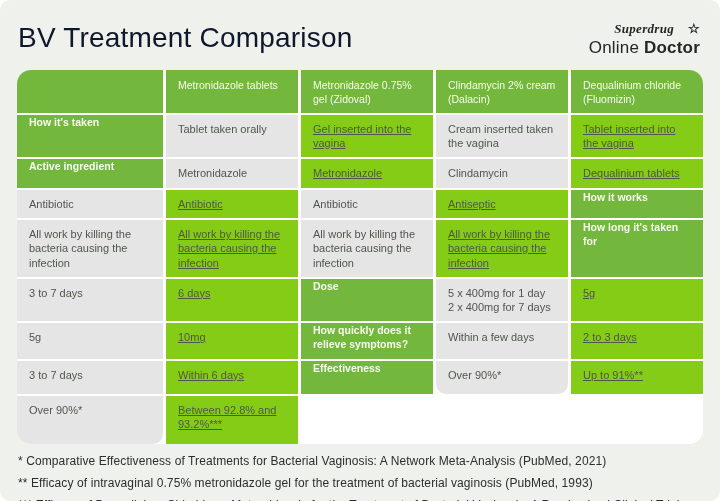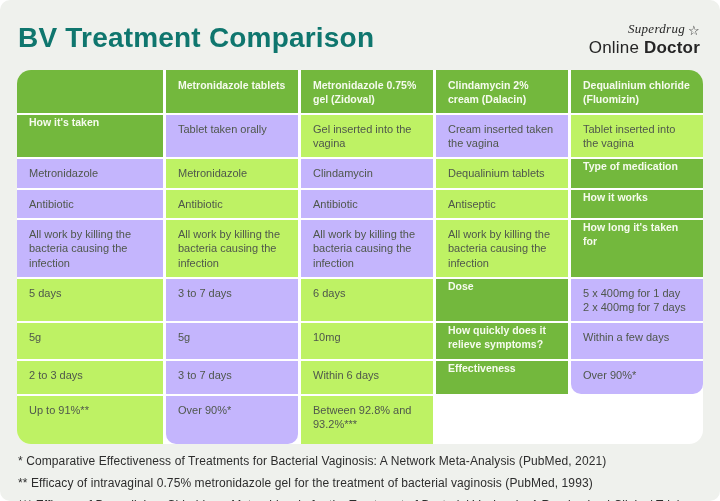--- a/index.html
+++ b/index.html
@@ -12,29 +12,29 @@
     overflow:hidden;
     box-sizing:border-box;
   }
   
   .hdr{
     display:flex;justify-content:space-between;align-items:flex-start;
     padding:20px 20px 0 18px;
   }
   .title{
     margin:2px 0 0 0;
-    font-size:28px;font-weight:700;letter-spacing:.2px;
-    color:#0f766e;
+    font-size:28px;font-weight:400;letter-spacing:.2px;
+    color:#0f172a;
   }
   .brand{ text-align:right;color:#262626;line-height:1.15;margin-top:2px; }
   .brand-top{
     font-family:cursive;
-    font-style:italic;font-weight:400;
+    font-style:italic;font-weight:700;
     font-size:13px;letter-spacing:.3px;
-    display:flex;align-items:flex-end;justify-content:flex-end;gap:3px;
+    display:flex;align-items:flex-start;justify-content:flex-end;gap:14px;
   }
   .brand-top .star{font-style:normal;font-size:13px;line-height:1;}
   .brand-bottom{font-size:17px;font-weight:300;letter-spacing:.2px;margin-top:1px;text-align:center;}
   .brand-bottom b{font-weight:700;}
   
   .tbl{
     margin:13px 17px 0 17px;
     display:grid;
     grid-template-columns:146px 1fr 1fr 1fr 1fr;
     gap:2px 3px;
@@ -44,31 +44,31 @@
   }
   .cell{
     padding:7px 12px 7px 12px;
     font-size:11px;line-height:1.3;
     white-space:pre-line;
     color:#4f574c;
     box-sizing:border-box;
   }
   .cell.head{
     background:#73b83d;color:#f6fbee;
-    font-size:10.5px;font-weight:700;line-height:1.25;
+    font-size:10.5px;font-weight:400;line-height:1.25;
     padding-top:9px;min-height:42px;
   }
   .cell.corner{min-height:42px;}
   .cell.label{
     background:#73b83d;color:#f6fbee;
     font-size:10.5px;font-weight:700;line-height:1.3;
     padding-top:1px;
   }
-  .cell.dark{background:#c4b5fd;}
-  .cell.light{background:#bef264;}
+  .cell.dark{background:#e5e5e5;}
+  .cell.light{background:#84cc16;text-decoration:underline;}
   .tbl .cell:nth-last-child(-n+5){padding-bottom:12px;}
   .tbl .cell.dark:nth-last-child(-n+5){border-radius:0 0 10px 10px;}
   
   .notes{padding:10px 18px 0 18px;}
   .notes p{
     margin:0 0 7px 0;
     font-size:12px;line-height:1.25;
     color:#2d2d2d;font-weight:500;letter-spacing:.1px;
   }
 </style>
@@ -95,36 +95,35 @@
       <div class="cell head corner"></div>
       <div class="cell head">Metronidazole tablets</div>
       <div class="cell head">Metronidazole 0.75% gel (Zidoval)</div>
       <div class="cell head">Clindamycin 2% cream (Dalacin)</div>
       <div class="cell head">Dequalinium chloride (Fluomizin)</div>
       <div class="cell label">How it's taken</div>
       <div class="cell data dark">Tablet taken orally</div>
       <div class="cell data light">Gel inserted into the vagina</div>
       <div class="cell data dark">Cream inserted taken the vagina</div>
       <div class="cell data light">Tablet inserted into the vagina</div>
+      <div class="cell label">Active ingredient</div>
       <div class="cell data dark">Metronidazole</div>
       <div class="cell data light">Metronidazole</div>
       <div class="cell data dark">Clindamycin</div>
       <div class="cell data light">Dequalinium tablets</div>
-      <div class="cell label">Type of medication</div>
       <div class="cell data dark">Antibiotic</div>
       <div class="cell data light">Antibiotic</div>
       <div class="cell data dark">Antibiotic</div>
       <div class="cell data light">Antiseptic</div>
       <div class="cell label">How it works</div>
       <div class="cell data dark">All work by killing the bacteria causing the infection</div>
       <div class="cell data light">All work by killing the bacteria causing the infection</div>
       <div class="cell data dark">All work by killing the bacteria causing the infection</div>
       <div class="cell data light">All work by killing the bacteria causing the infection</div>
       <div class="cell label">How long it's taken for</div>
-      <div class="cell data light">5 days</div>
       <div class="cell data dark">3 to 7 days</div>
       <div class="cell data light">6 days</div>
       <div class="cell label">Dose</div>
       <div class="cell data dark">5 x 400mg for 1 day
 2 x 400mg for 7 days</div>
       <div class="cell data light">5g</div>
       <div class="cell data dark">5g</div>
       <div class="cell data light">10mg</div>
       <div class="cell label">How quickly does it relieve symptoms?</div>
       <div class="cell data dark">Within a few days</div>

